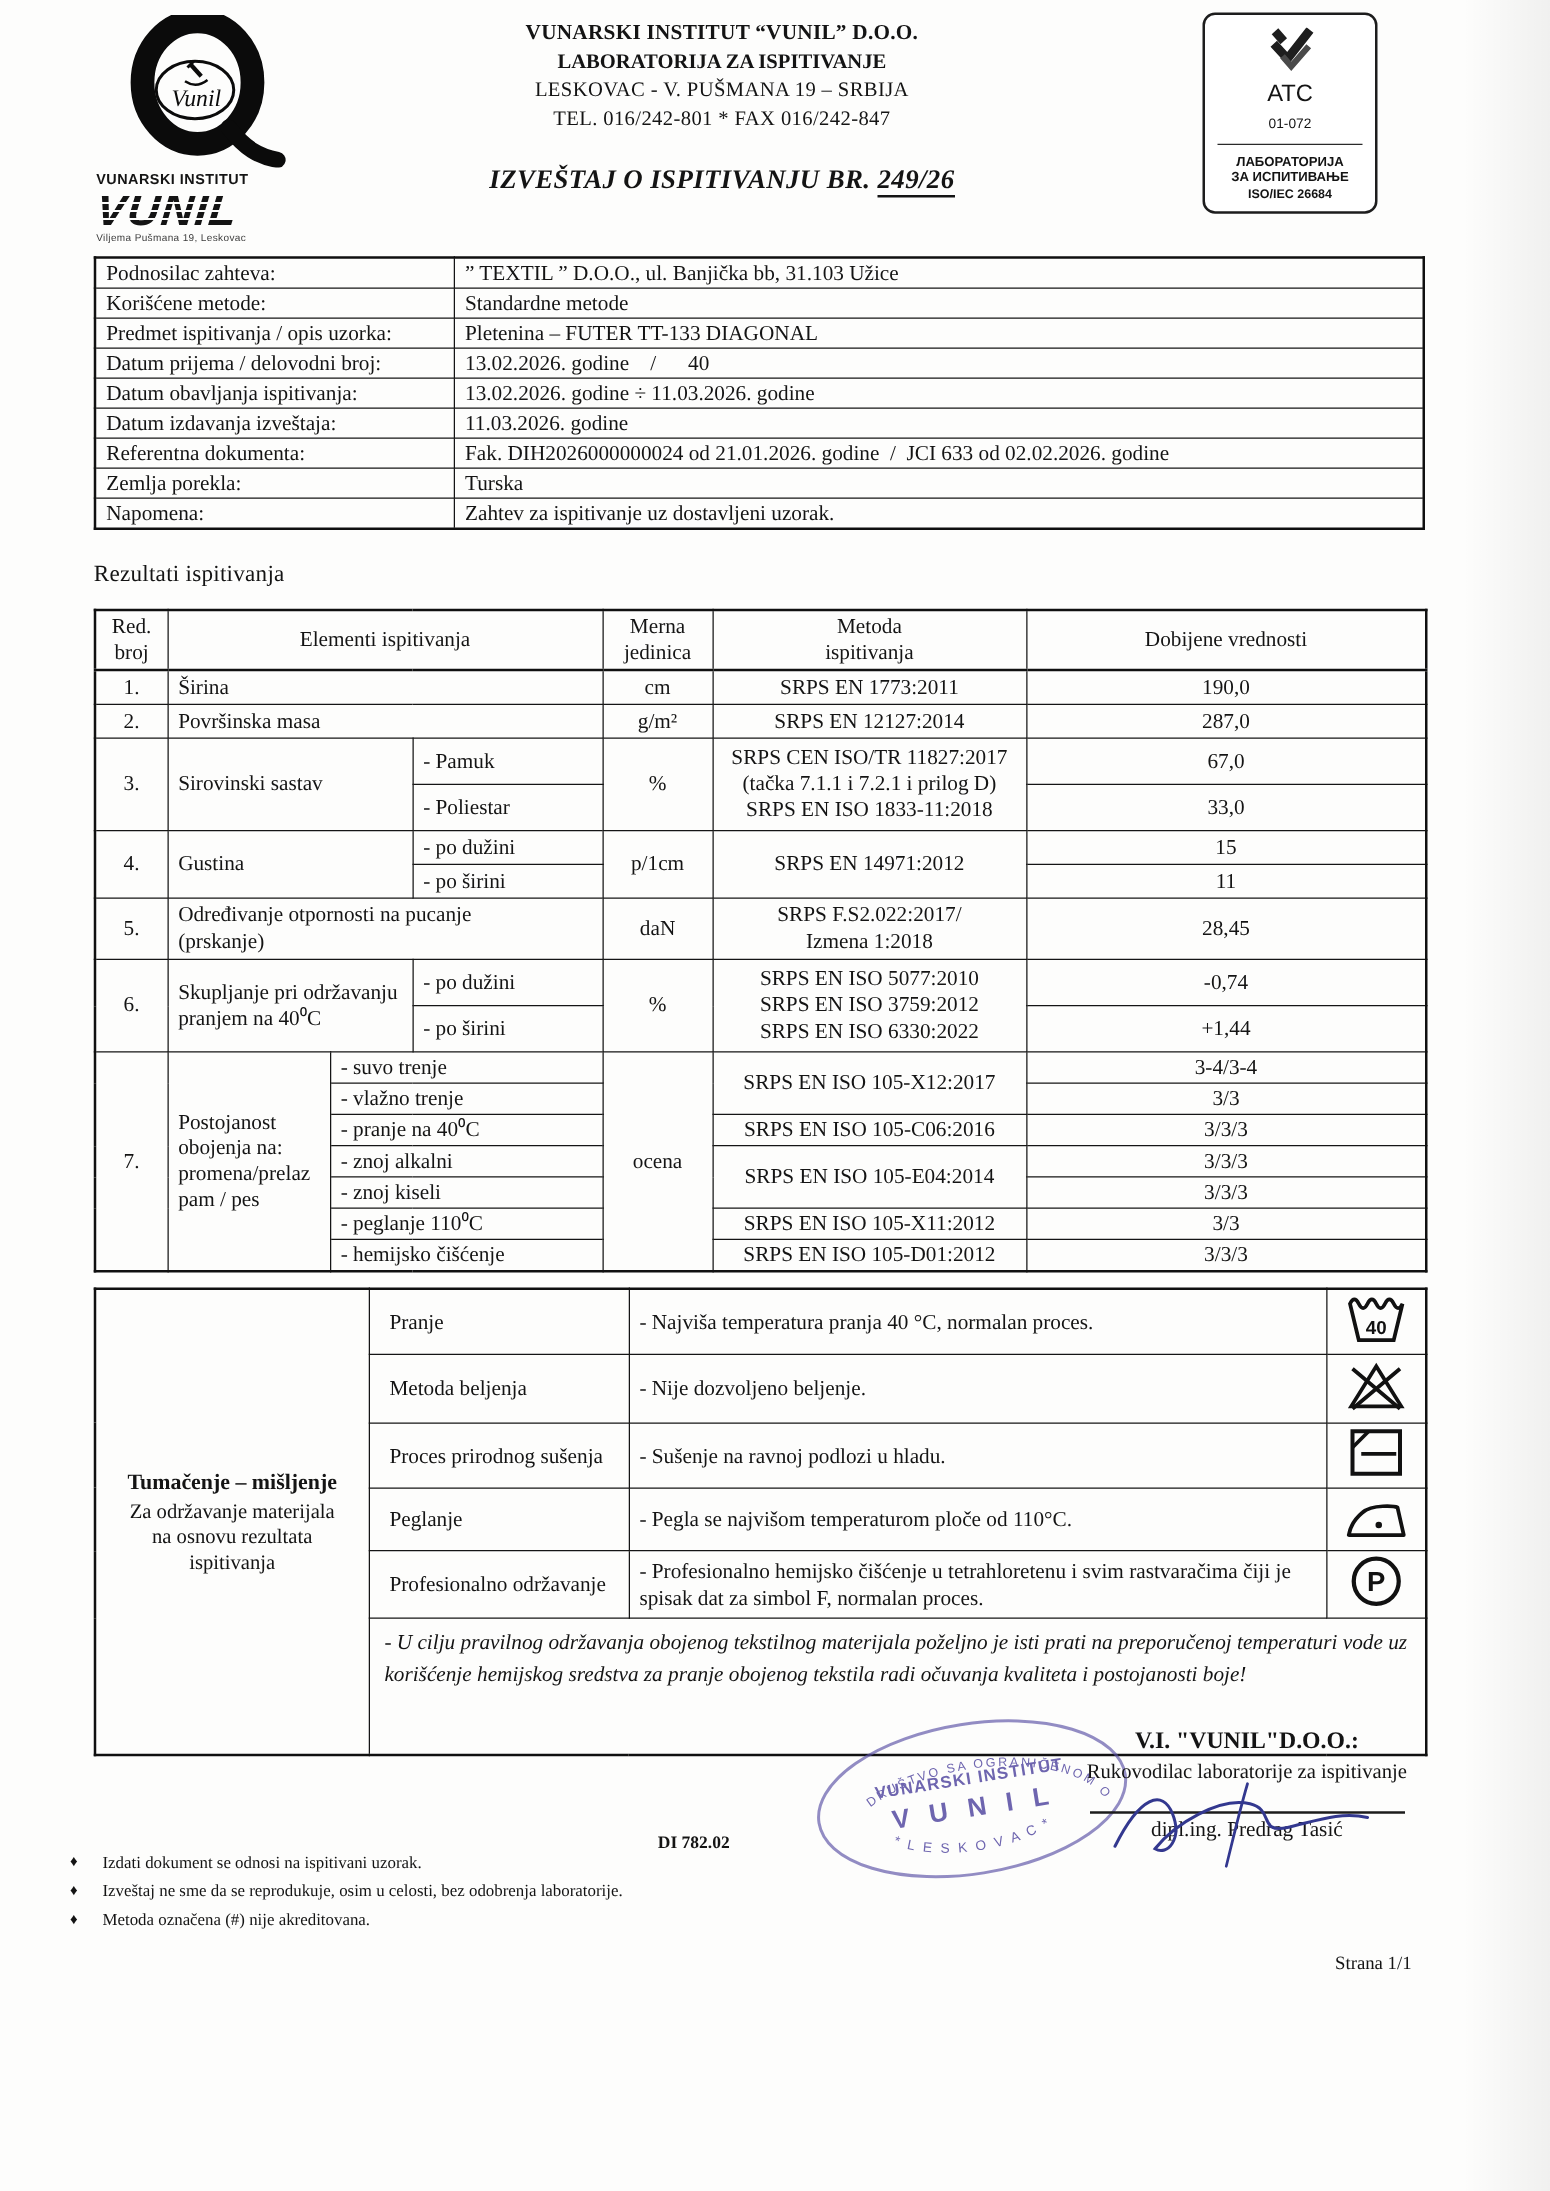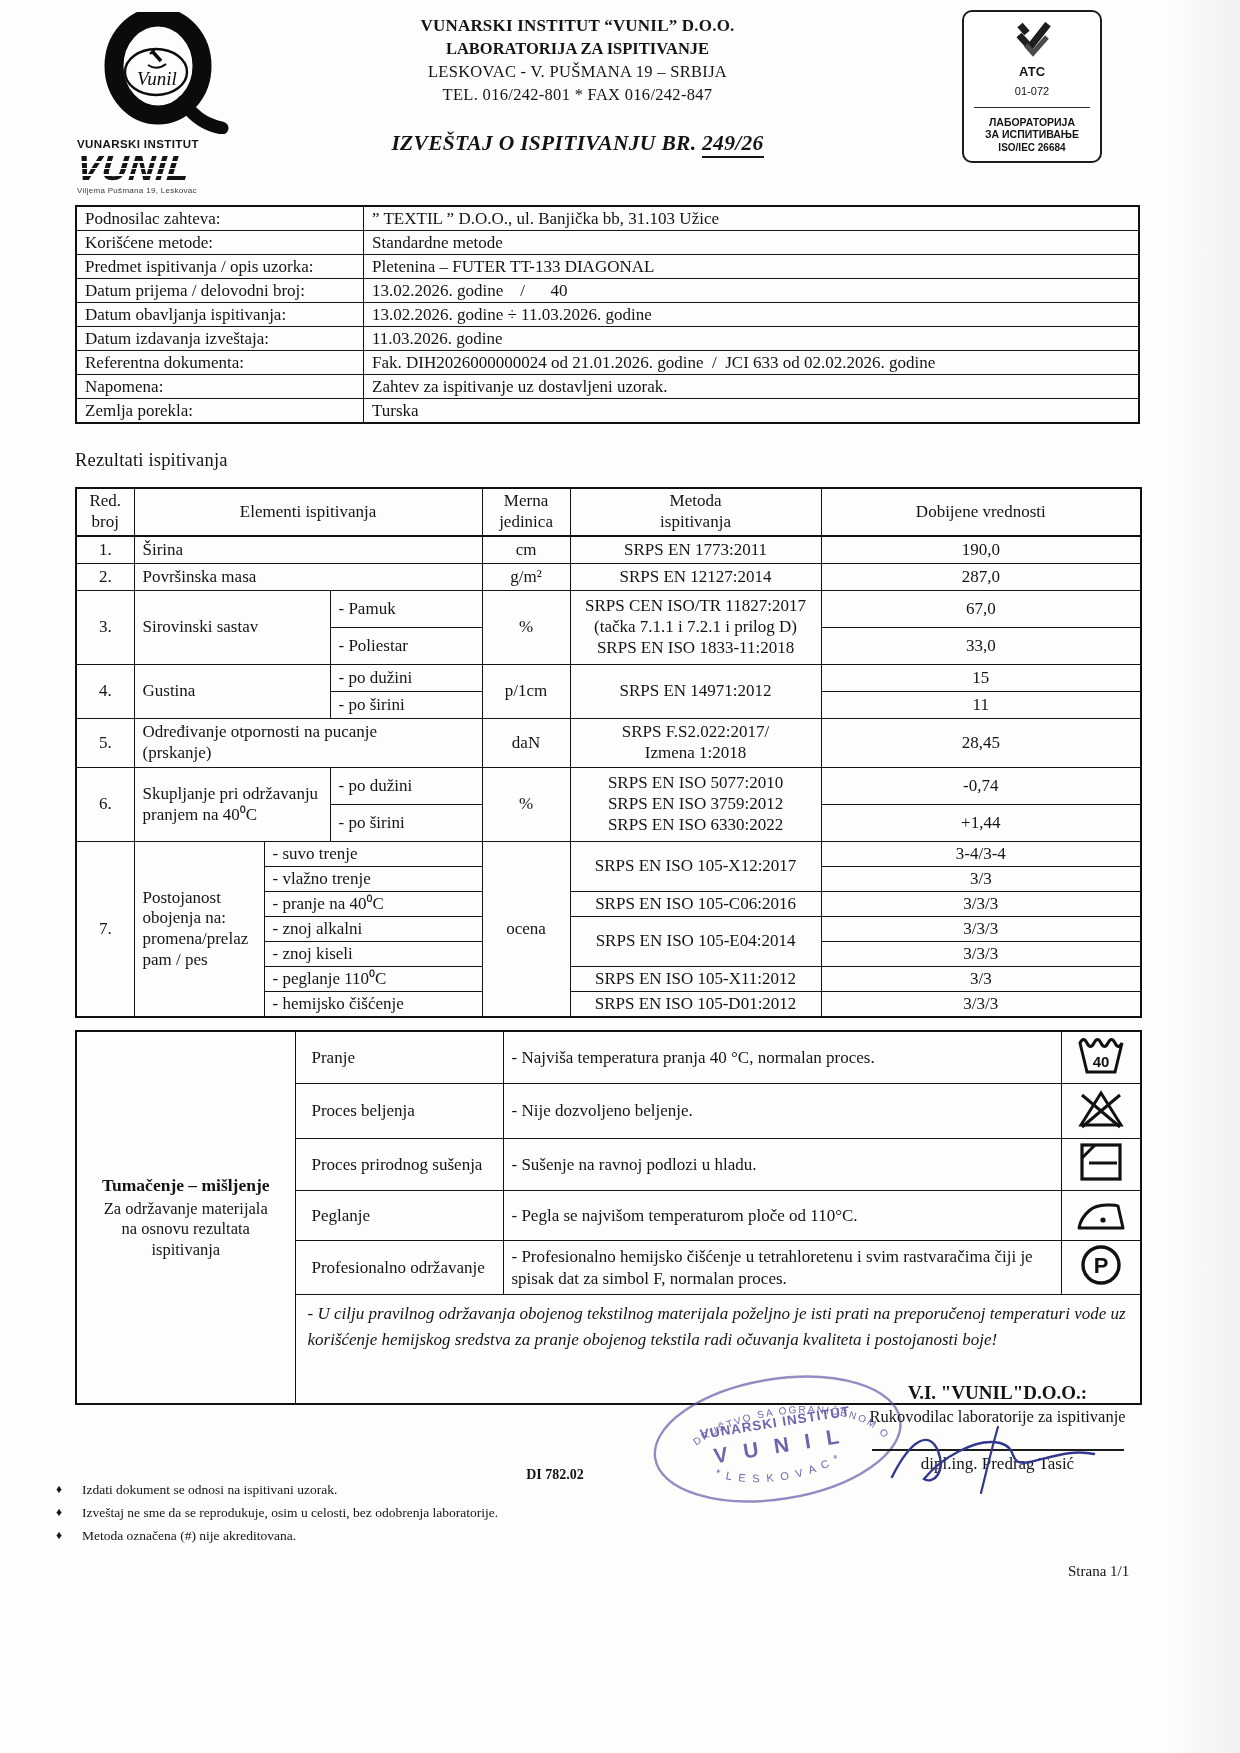--- a/index.html
+++ b/index.html
@@ -23,21 +23,21 @@
   .logo-addr{clear:both;font-family:"Liberation Sans",sans-serif;font-size:8px;color:#3c3c3c;
              text-align:left;margin-left:2px;letter-spacing:.3px;}
   .center-col{flex:1;max-width:585px;text-align:center;margin-left:30px;padding-top:6px;}
   .company{font-weight:bold;font-size:17px;letter-spacing:.2px;}
   .lab{font-weight:bold;font-size:16.5px;margin-top:3px;}
   .addr,.tel{font-size:16.5px;margin-top:3px;letter-spacing:.3px;}
   .report-title{font-weight:bold;font-style:italic;font-size:21.5px;margin-top:26px;letter-spacing:.3px;}
   .report-no{border-bottom:2.2px solid #141414;padding-bottom:1px;}
   .badge{flex:none;width:128px;margin-left:auto;margin-right:38px;border:2px solid #1d1d1d;
          border-radius:10px;text-align:center;padding:10px 4px 8px;background:#fff;}
-  .badge-acr{font-family:"Liberation Sans",sans-serif;font-weight:bold;font-size:13px;margin-top:2px;}
+  .badge-acr{font-family:"Liberation Sans",sans-serif;font-weight:normal;font-size:19px;margin-top:2px;}
   .badge-no{font-family:"Liberation Sans",sans-serif;font-size:11px;margin-top:6px;}
   .badge hr{border:none;border-top:1.4px solid #2a2a2a;margin:10px 6px 8px;}
   .badge-l1,.badge-l2{font-family:"Liberation Sans",sans-serif;font-weight:bold;font-size:10.5px;}
   .badge-std{font-family:"Liberation Sans",sans-serif;font-weight:bold;font-size:10px;margin-top:2px;}
 
   
   table{border-collapse:collapse;width:1065px;table-layout:fixed;}
   td,th{border:1.5px solid #151515;font-size:17px;font-weight:normal;
         padding:1px 8px;vertical-align:middle;overflow:hidden;}
   .info-table{margin-top:10px;border:2.5px solid #101010;}
@@ -158,26 +158,26 @@
           </tr>
       <tr>
             <td class="lbl">Datum izdavanja izveštaja:</td>
             <td class="val">11.03.2026. godine</td>
           </tr>
       <tr>
             <td class="lbl">Referentna dokumenta:</td>
             <td class="val">Fak. DIH2026000000024 od 21.01.2026. godine  /  JCI 633 od 02.02.2026. godine</td>
           </tr>
       <tr>
+            <td class="lbl">Zemlja porekla:</td>
+            <td class="val">Turska</td>
+          </tr>
+      <tr>
             <td class="lbl">Napomena:</td>
             <td class="val">Zahtev za ispitivanje uz dostavljeni uzorak.</td>
-          </tr>
-      <tr>
-            <td class="lbl">Zemlja porekla:</td>
-            <td class="val">Turska</td>
           </tr>
     </tbody>
   </table>
 
   <div class="section-heading">Rezultati ispitivanja</div>
 
   <table class="results-table">
     <colgroup>
       <col style="width:58px">
           <col style="width:130px">
@@ -342,21 +342,21 @@
         <td class="cat">Pranje</td>
         <td>-  Najviša temperatura pranja 40 °C, normalan proces.</td>
         <td class="sym">
           <svg width="48" height="42" viewBox="0 0 48 42">
             <path d="M3,9 q3.5,-7 7,0 q3.5,7 7,0 q3.5,-7 7,0 q3.5,7 7,0 q3.5,-7 7,0 q3.5,7 7,0 L38,38 L10,38 Z" fill="none" stroke="#111" stroke-width="3"></path>
             <text x="24" y="33" font-family="Liberation Sans,sans-serif" font-weight="bold" font-size="15" text-anchor="middle" fill="#111">40</text>
           </svg>
         </td>
       </tr>
       <tr>
-        <td class="cat">Proces beljenja</td>
+        <td class="cat">Metoda beljenja</td>
         <td>- Nije dozvoljeno beljenje.</td>
         <td class="sym">
           <svg width="48" height="44" viewBox="0 0 48 44">
             <path d="M24,7 L44,39 L4,39 Z" fill="none" stroke="#111" stroke-width="3"></path>
             <path d="M5,9 L43,41 M43,9 L5,41" stroke="#111" stroke-width="3" fill="none"></path>
           </svg>
         </td>
       </tr>
       <tr>
         <td class="cat">Proces prirodnog sušenja</td>

